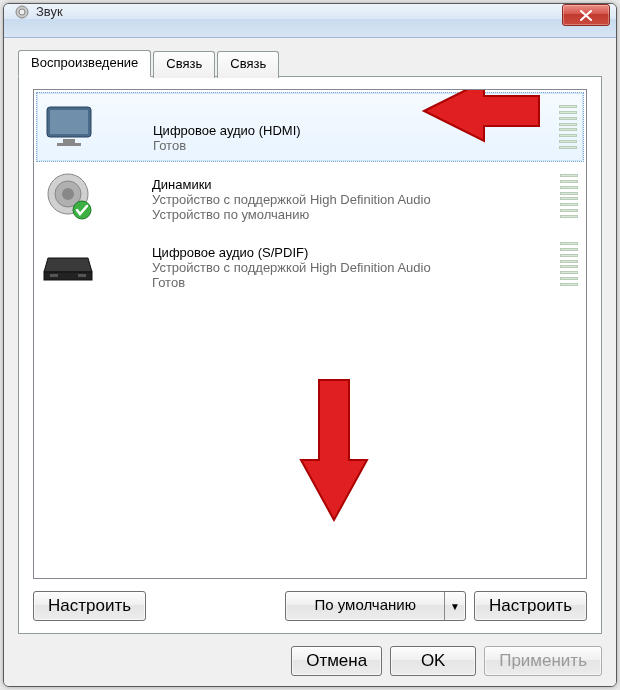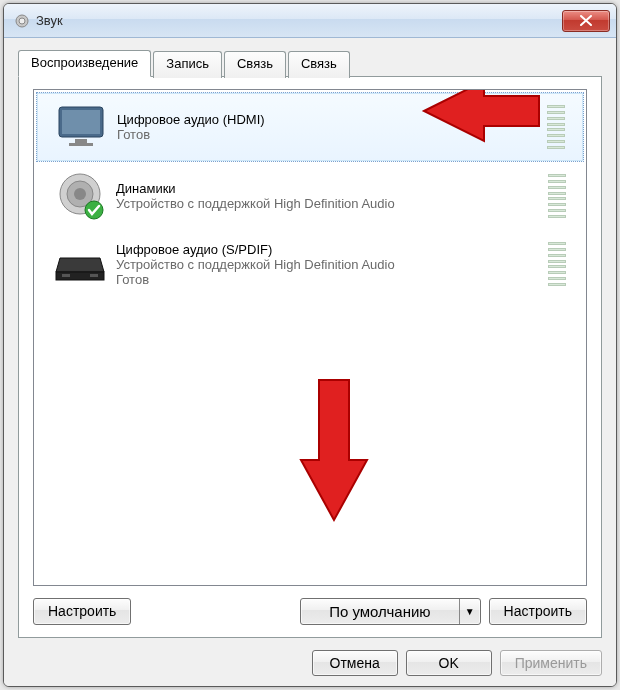--- a/index.html
+++ b/index.html
@@ -20,21 +20,20 @@
     border-radius: 6px;
     overflow: hidden;
     display: flex;
     flex-direction: column;
     box-shadow: 0 0 4px rgba(0,0,0,0.3);
   }
   .titlebar {
     height: 34px;
     background: linear-gradient(to bottom, #eef4fb 0%, #dce8f6 45%, #c9dbef 46%, #d7e5f4 100%);
     display: flex;
-    align-items: center;
     padding: 0 6px 0 10px;
     border-bottom: 1px solid #9fb8d4;
   }
   .title-icon {
     width: 16px; height: 16px;
     margin-right: 6px;
     display: inline-flex;
     align-items: center;
     justify-content: center;
   }
@@ -108,23 +107,24 @@
   .device-list {
     flex: 1;
     border: 1px solid #828790;
     background: #fff;
     padding: 2px;
     overflow: hidden;
     position: relative;
   }
   .device-item {
     display: flex;
-    align-items: center;
-    padding: 8px 18px;
-    position: relative;
+    align-items: flex-end;
+    padding: 8px 6px;
+    position: relative;
+    gap: 48px;
   }
   .device-item.selected {
     background: linear-gradient(to bottom, #f5fbff 0%, #e9f4ff 100%);
     border: 1px dotted #7da2ce;
     outline: 1px solid #cde6f7;
     outline-offset: -2px;
   }
   .dev-icon {
     width: 52px; height: 52px;
     margin-right: 10px;
@@ -165,21 +165,21 @@
   .panel-buttons {
     display: flex;
     margin-top: 12px;
     gap: 8px;
   }
   .btn {
     background: linear-gradient(to bottom, #fdfdfd 0%, #f0f0f0 45%, #e5e5e5 46%, #ececec 100%);
     border: 1px solid #707070;
     border-radius: 3px;
     padding: 4px 14px;
-    font-size: 14px;
+    font-size: 17px;
     cursor: pointer;
     min-width: 86px;
     text-align: center;
     box-shadow: inset 0 0 0 1px rgba(255,255,255,0.6);
   }
   .btn.disabled {
     color: #9a9a9a;
     border-color: #adadad;
     cursor: default;
   }
@@ -233,21 +233,20 @@
     <div class="close-btn">
       <svg width="12" height="11" viewBox="0 0 12 11">
         <path d="M1 1 L11 10 M11 1 L1 10" stroke="#fff" stroke-width="2" stroke-linecap="round"></path>
       </svg>
     </div>
   </div>
 
   <div class="client">
     <div class="tabstrip">
       <div class="tab active">Воспроизведение</div>
-      <div class="tab">Запись</div>
       <div class="tab">Связь</div>
       <div class="tab">Связь</div>
     </div>
 
     <div class="tabpanel">
 
       <div class="device-list">
 
         <div class="device-item selected">
           <div class="dev-icon">
@@ -280,20 +279,21 @@
               <circle cx="26" cy="24" r="20" fill="#d0d0d0" stroke="#888"></circle>
               <circle cx="26" cy="24" r="13" fill="#b0b0b0" stroke="#888"></circle>
               <circle cx="26" cy="24" r="6" fill="#888"></circle>
               <circle cx="40" cy="40" r="9" fill="#3cb043" stroke="#1a7a22"></circle>
               <path d="M35 40 l3 4 l7 -8" stroke="#fff" stroke-width="2.5" fill="none" stroke-linecap="round"></path>
             </svg>
           </div>
           <div class="dev-text">
             <div class="dev-title">Динамики</div>
             <div class="dev-sub">Устройство с поддержкой High Definition Audio</div>
+            <div class="dev-sub">Устройство по умолчанию</div>
           </div>
           <div class="vu">
             <div></div>
               <div></div>
               <div></div>
               <div></div>
               <div></div>
               <div></div>
               <div></div>
               <div></div>

